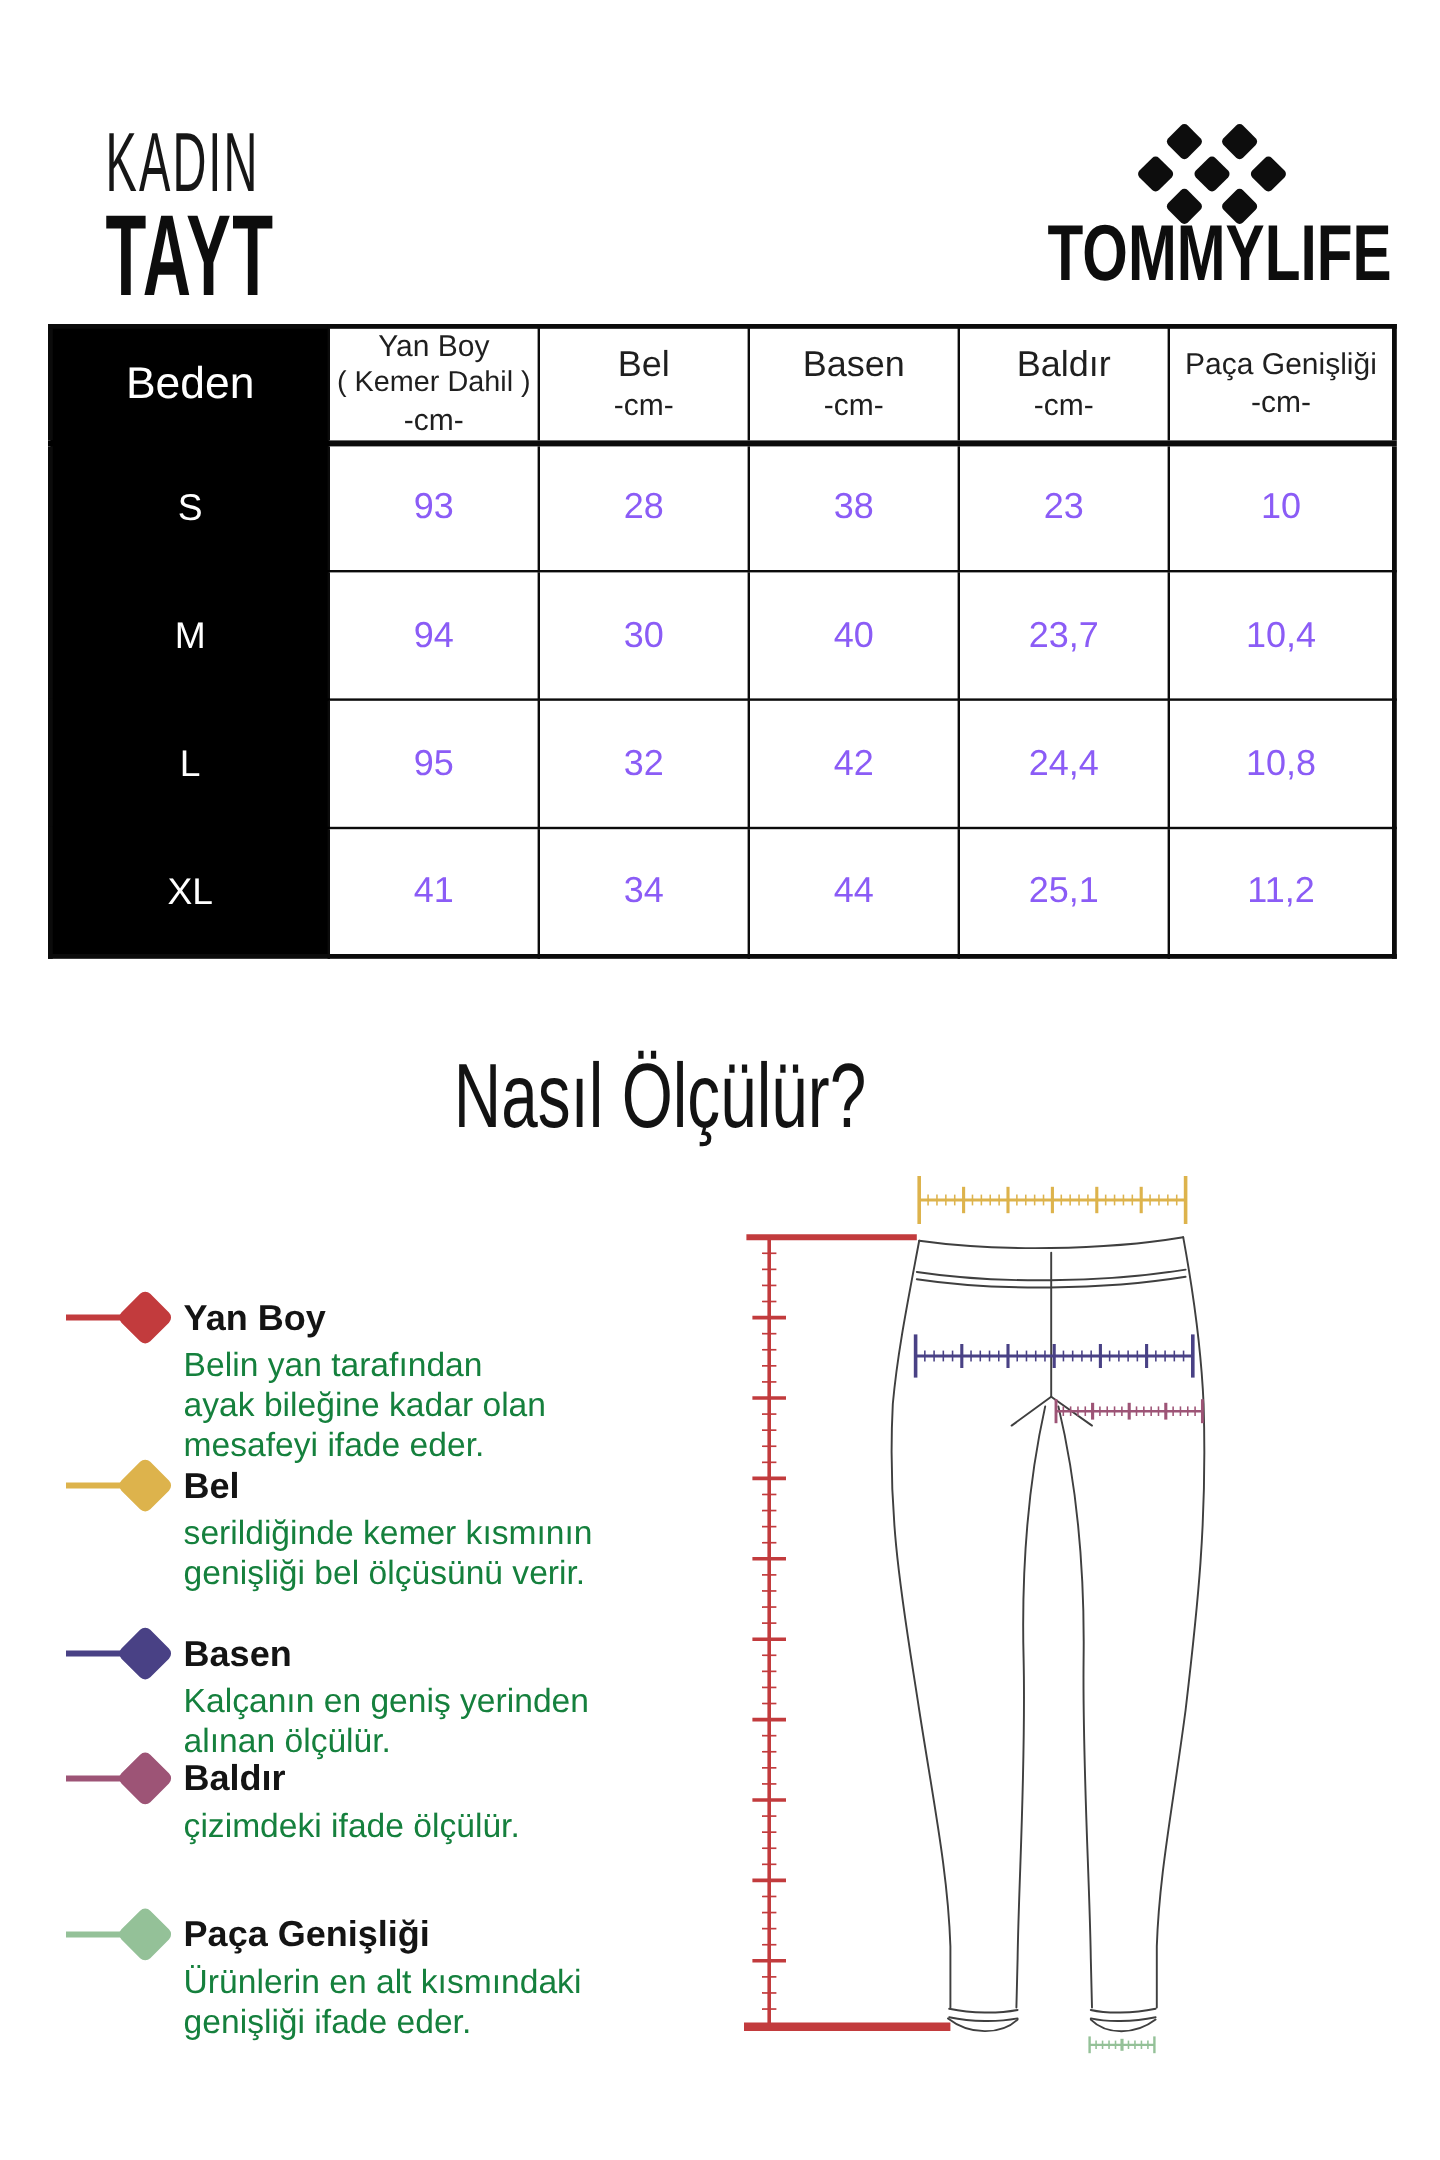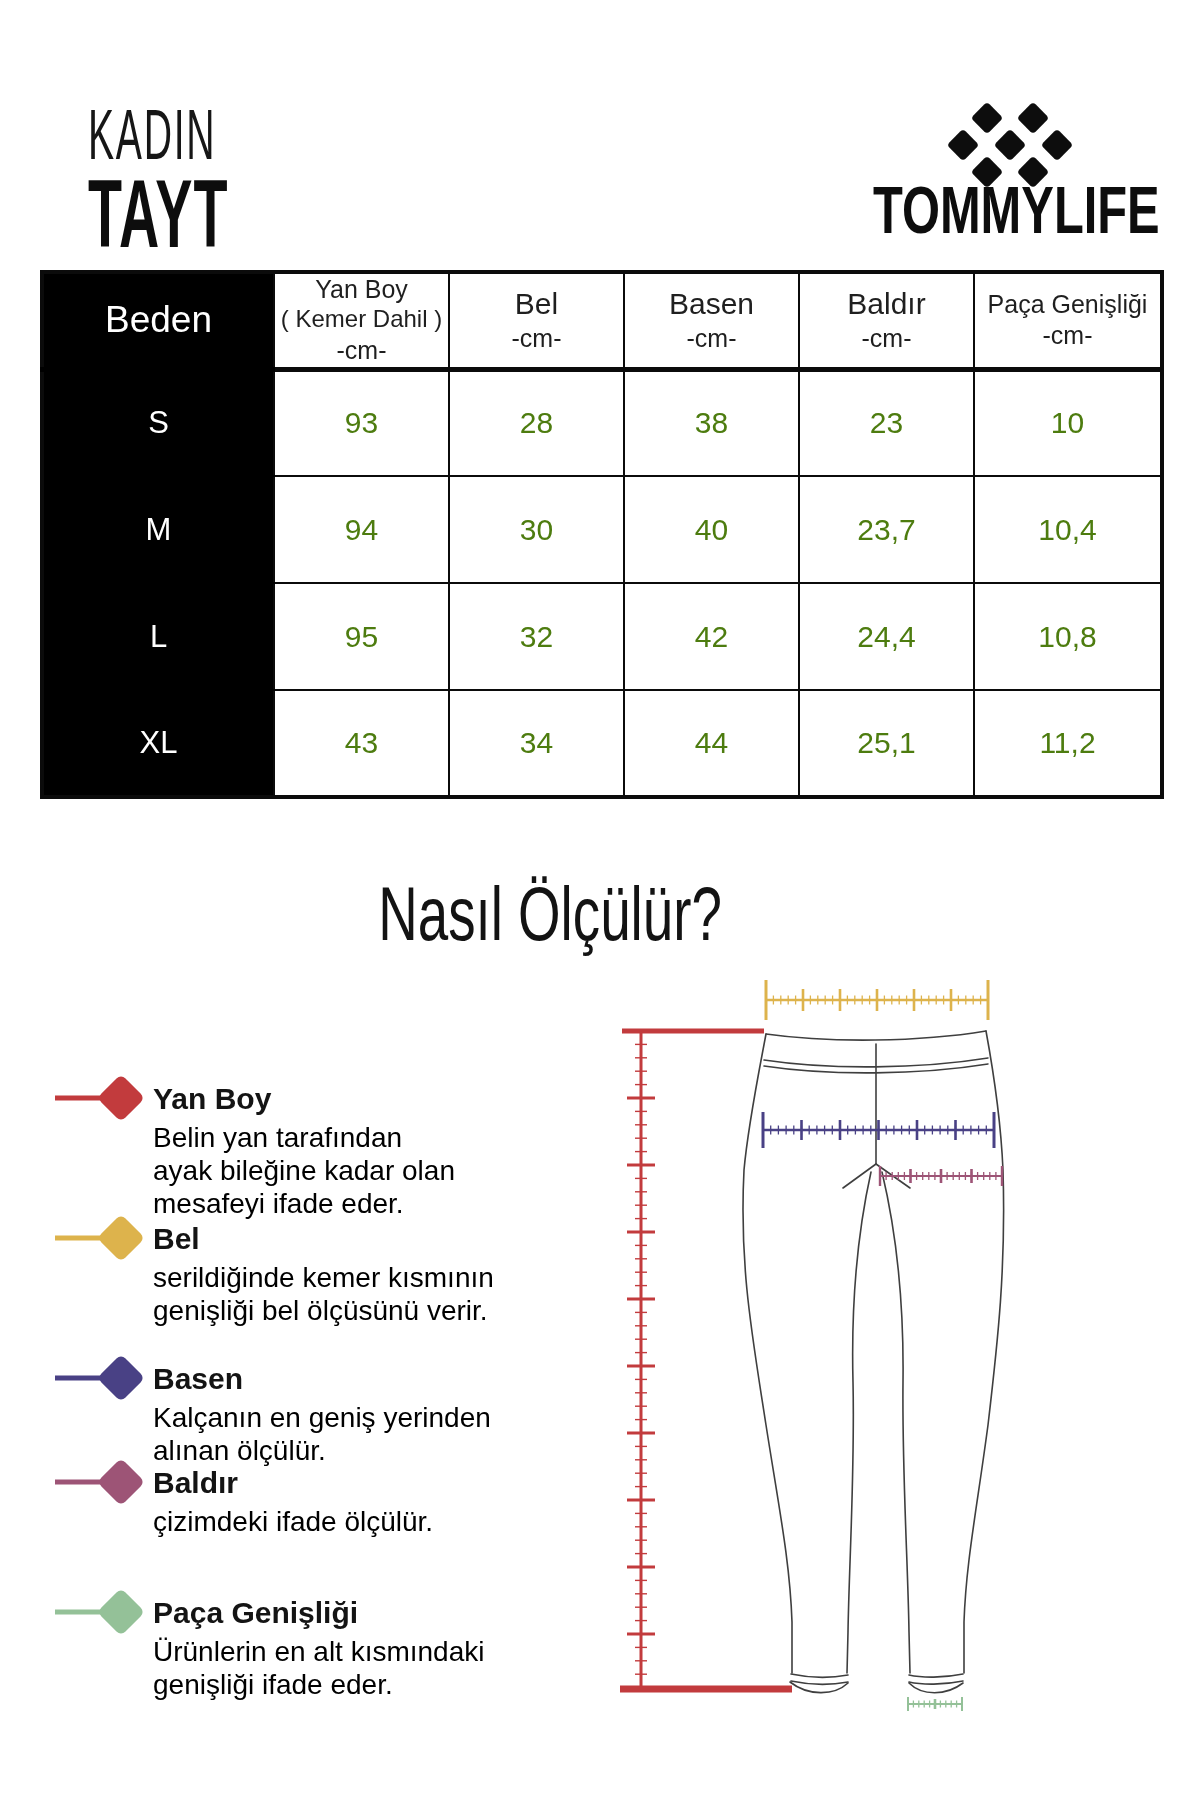--- a/index.html
+++ b/index.html
@@ -22,31 +22,31 @@
   .size-table thead tr{height:88px;}
   .size-table tbody tr{height:107px;}
   .size-table thead th{font-weight:normal;border-bottom-width:5px;}
   th.beden,td.beden{background:#000;color:#fff;border-top-color:#000;border-bottom-color:#000;}
   thead th.beden{font-size:37px;}
   tbody th.beden{font-size:31px;font-weight:normal;}
   .col-title{font-size:30px;line-height:1.2;display:inline-block;max-width:160px;}
   .col-title.small{font-size:25px;}
   .col-sub{font-size:24px;line-height:1.25;white-space:nowrap;}
   .col-unit{font-size:25px;line-height:1.3;}
-  .size-table td{font-size:30px;color:#4d7c0f;}
+  .size-table td{font-size:30px;color:#8b5cf6;}
 
   
   .how-title{position:absolute;left:0px;top:876px;width:1100px;text-align:center;font-size:76px;
       line-height:1;color:#131313;transform:scaleX(0.72);white-space:nowrap;}
 
   .legend-item{position:absolute;left:55px;display:flex;align-items:flex-start;}
   .legend-marker{margin-top:-12px;flex:0 0 auto;}
   .legend-text{margin-left:6px;}
   .legend-label{font-size:30px;line-height:34px;font-weight:bold;color:#141414;}
-  .legend-desc{margin-top:5px;font-size:28px;line-height:33px;color:#000000;}
+  .legend-desc{margin-top:5px;font-size:28px;line-height:33px;color:#15803d;}
   .legend-desc div{white-space:nowrap;}
 
   
   .diagram{position:absolute;left:0;top:0;width:1200px;height:1800px;pointer-events:none;}
   .garment path{fill:none;stroke:#3f3f3f;stroke-width:1.6;stroke-linecap:round;}
 </style>
 </head>
 <body>
 
 <div class="page">
@@ -106,21 +106,21 @@
         <tr>
           <th class="beden">L</th>
           <td>95</td>
           <td>32</td>
           <td>42</td>
           <td>24,4</td>
           <td>10,8</td>
         </tr>
         <tr>
           <th class="beden">XL</th>
-          <td>43</td>
+          <td>41</td>
           <td>34</td>
           <td>44</td>
           <td>25,1</td>
           <td>11,2</td>
         </tr>
       </tbody>
   </table>
 
   <div class="how-title">Nasıl Ölçülür?</div>
   <div id="legend">

